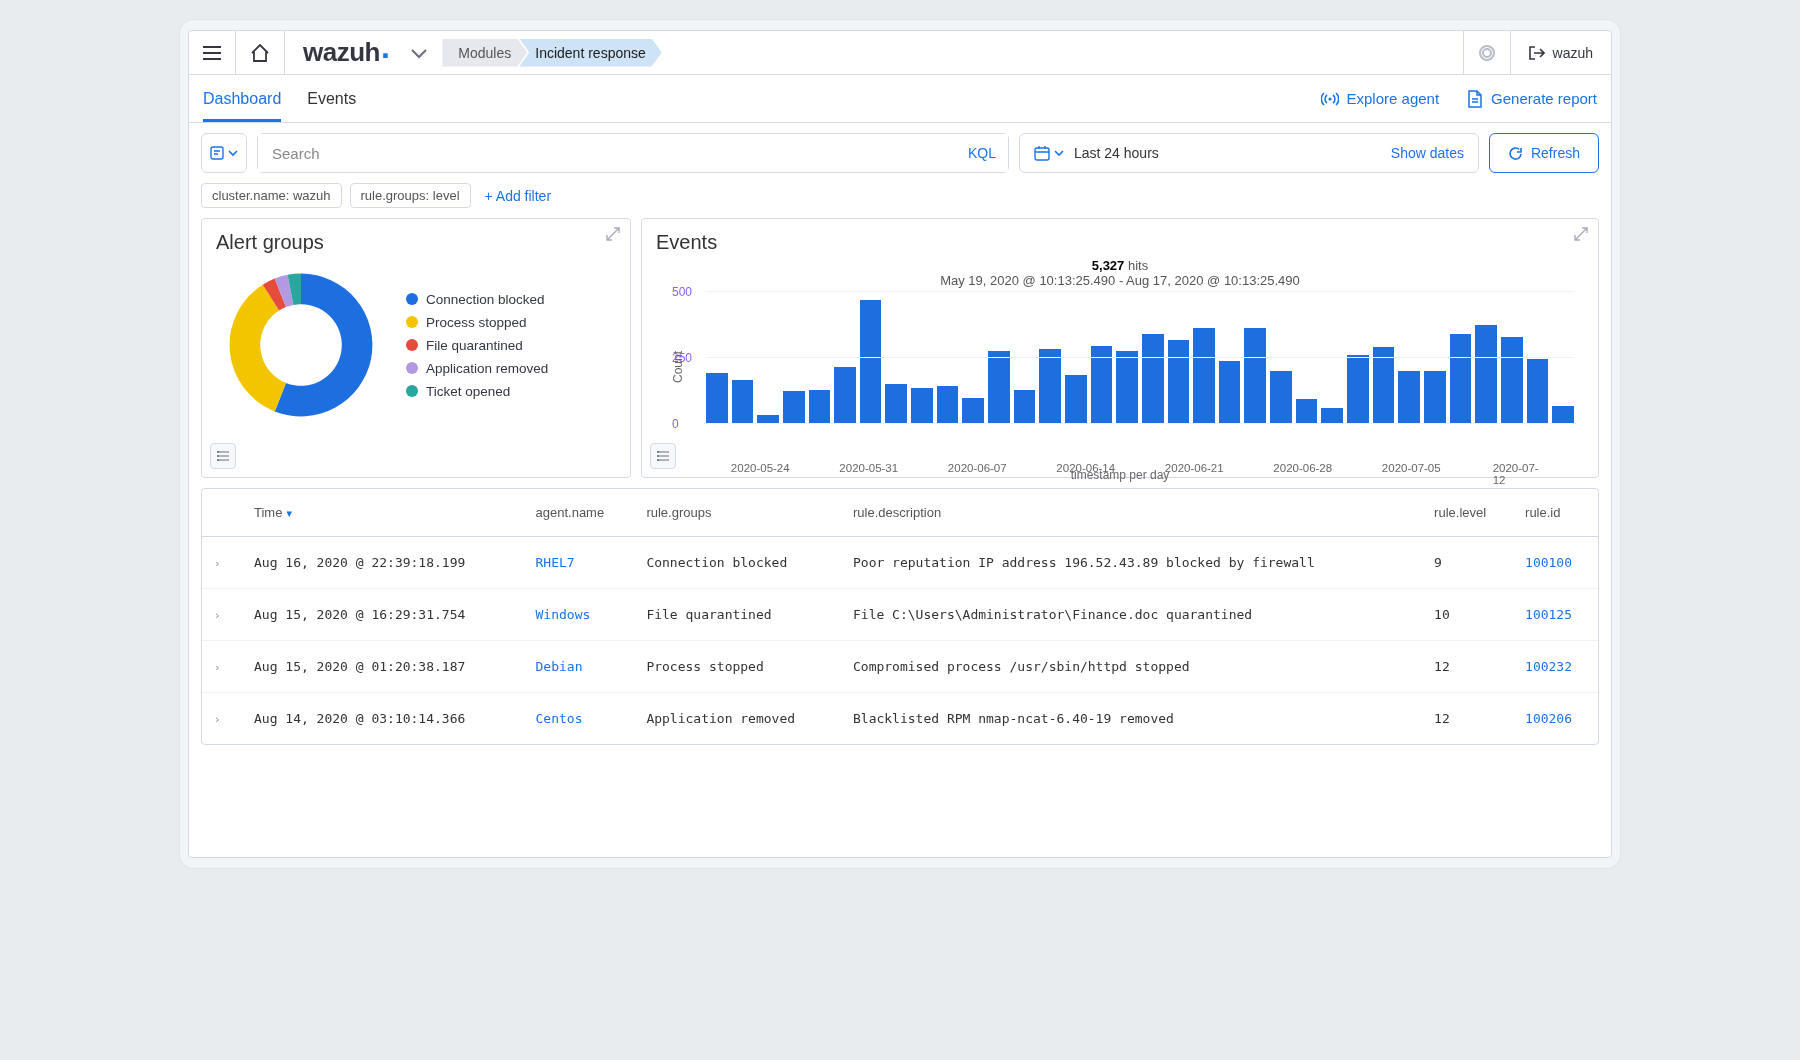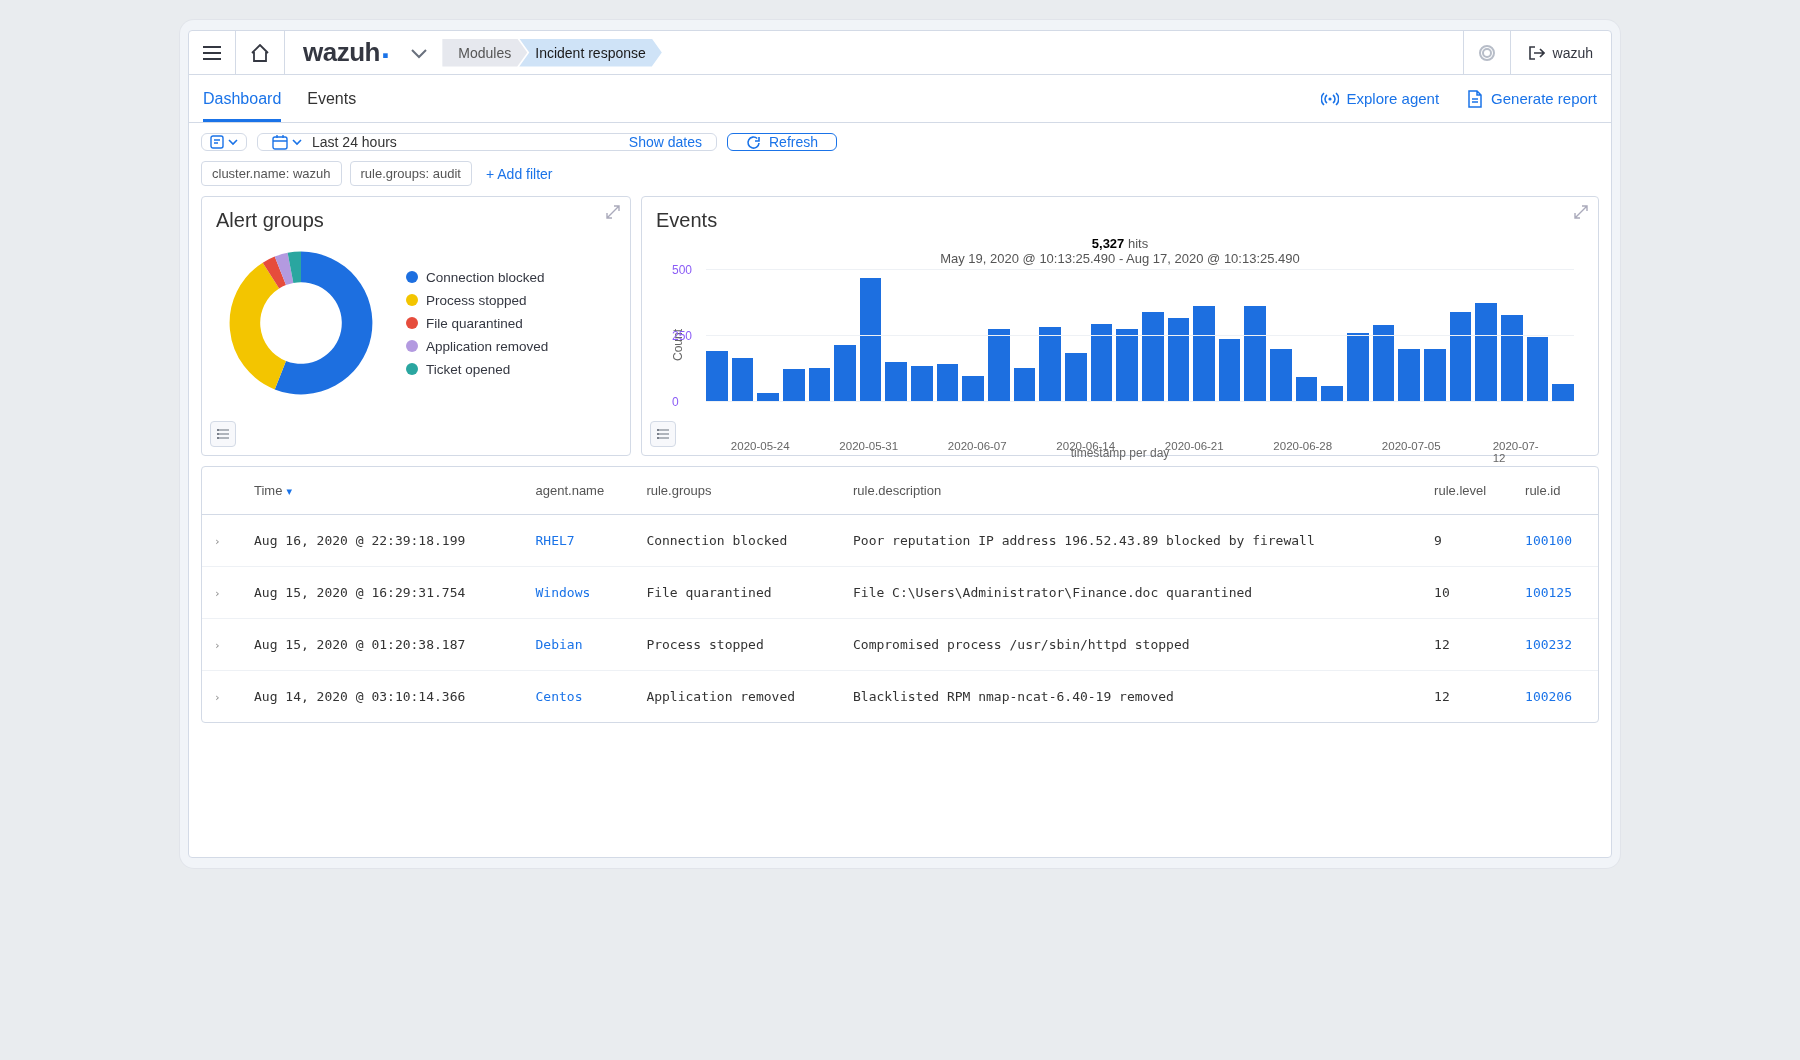--- a/index.html
+++ b/index.html
@@ -177,20 +177,24 @@
   <div class="queryrow">
     <div class="box filter-toggle">
       <svg width="14" height="14" viewBox="0 0 14 14">
             <rect x="1" y="1" width="12" height="12" rx="2" fill="none" stroke="currentColor" stroke-width="1.4"></rect>
             <path d="M4 5h6M4 8h4" stroke="currentColor" stroke-width="1.4"></path>
           </svg>
       <svg width="10" height="8" viewBox="0 0 10 8">
             <path d="M1 2l4 4 4-4" fill="none" stroke="currentColor" stroke-width="1.6"></path>
           </svg>
     </div>
+    <div class="box searchbox">
+      <input placeholder="Search" style="">
+      <span class="kql">KQL</span>
+    </div>
     <div class="box datebox">
       <span class="cal">
         <svg width="16" height="16" viewBox="0 0 16 16">
               <rect x="1" y="3" width="14" height="12" rx="2" fill="none" stroke="currentColor" stroke-width="1.4"></rect>
               <path d="M1 7h14M5 1v3M11 1v3" stroke="currentColor" stroke-width="1.4"></path>
             </svg>
         <svg width="10" height="8" viewBox="0 0 10 8">
               <path d="M1 2l4 4 4-4" fill="none" stroke="currentColor" stroke-width="1.6"></path>
             </svg>
       </span>
@@ -200,21 +204,21 @@
     <div class="box refresh">
       <svg width="15" height="15" viewBox="0 0 15 15">
             <path d="M13 8a5.5 5.5 0 11-1.8-4.5M13 2v4h-4" fill="none" stroke="currentColor" stroke-width="1.6"></path>
           </svg>
       <span>Refresh</span>
     </div>
   </div>
 
   <div class="chips">
     <span class="chip">cluster.name: wazuh</span>
-    <span class="chip">rule.groups: audit</span>
+    <span class="chip">rule.groups: level</span>
     <span class="addfilter">+ Add filter</span>
   </div>
 
   <div class="panels">
 
     <div class="panel donut-panel">
       <div class="panel-title">Alert groups</div>
       <span class="expand">
         <svg width="14" height="14" viewBox="0 0 14 14">
               <path d="M1 13L13 1M8 1h5v5M6 13H1V8" fill="none" stroke="currentColor" stroke-width="1.4"></path>

